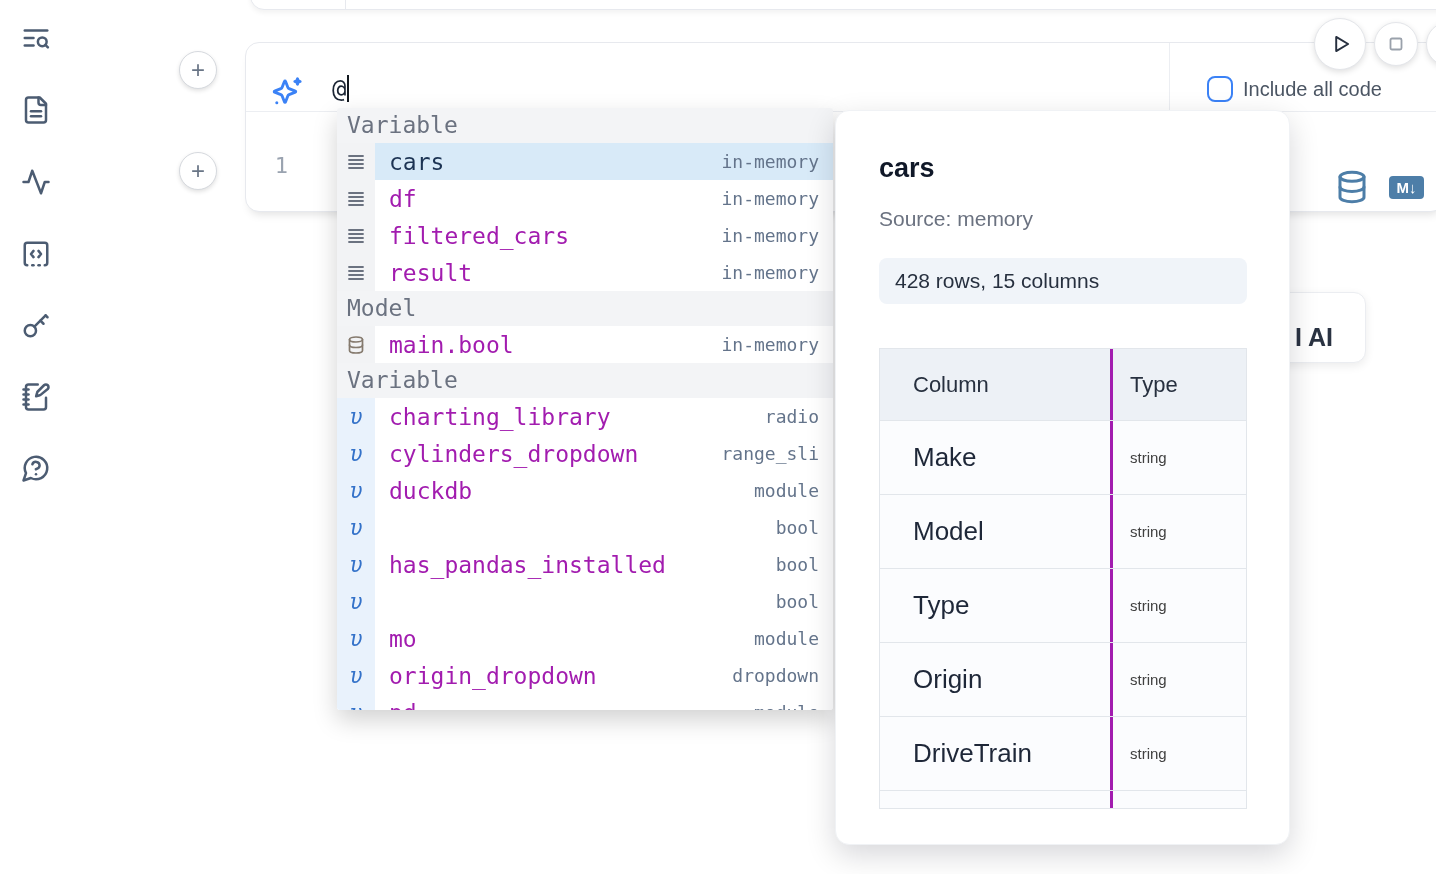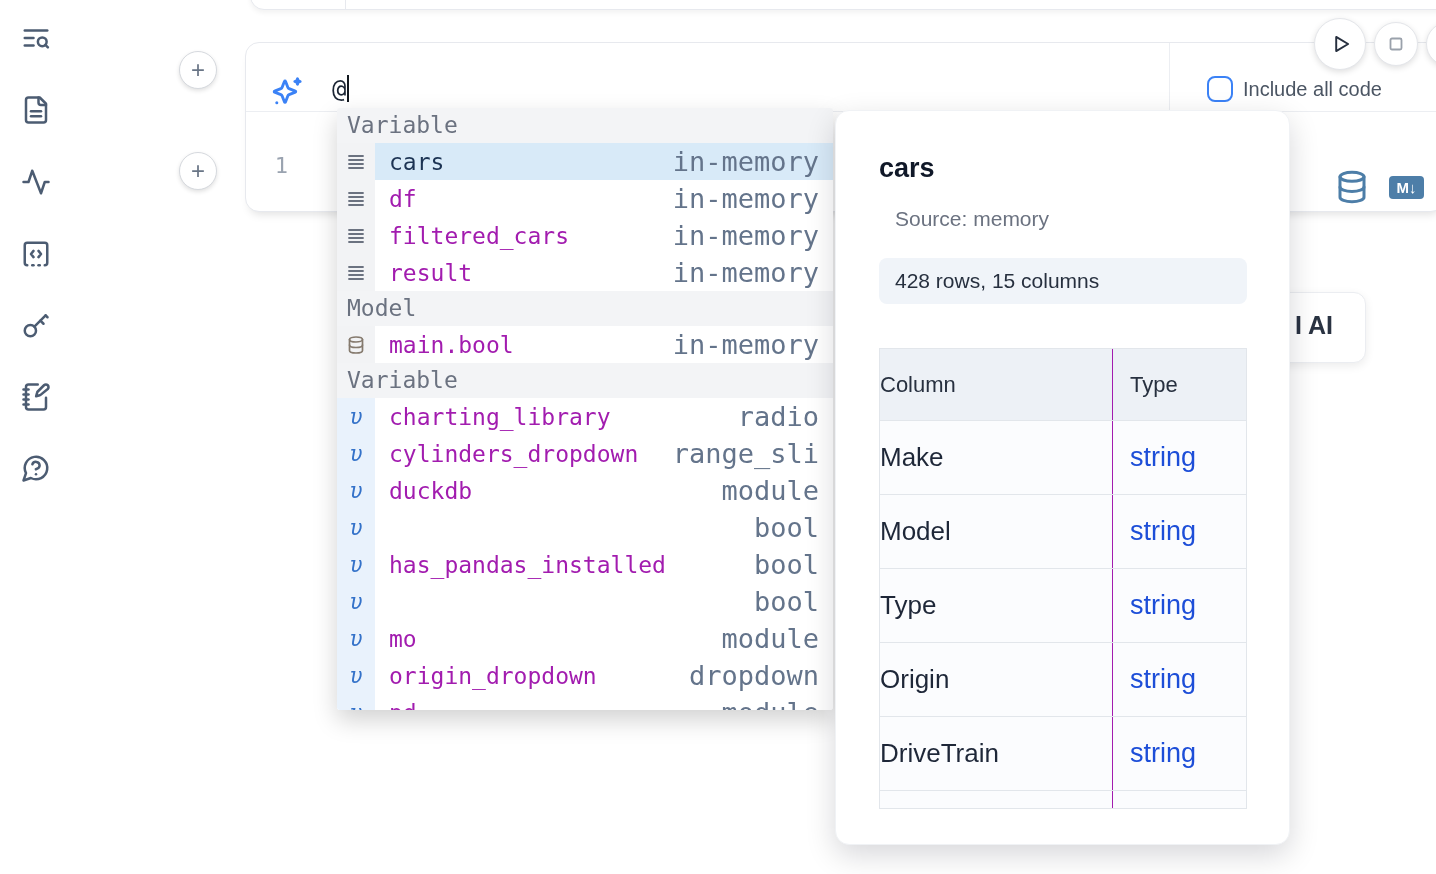--- a/index.html
+++ b/index.html
@@ -45,56 +45,56 @@
   .circ-btn { border-radius:50%; background:#fff; border:1px solid #e4e6ea;
               box-shadow:0 2px 6px rgba(0,0,0,.13); display:flex; align-items:center; justify-content:center;
               cursor:pointer; z-index:6; }
   .play { left:1314px; top:18px; width:52px; height:52px; }
   .stop { left:1374px; top:22px; width:44px; height:44px; }
   .clipped { left:1426px; top:22px; width:44px; height:44px; }
 
   
   .ai-btn { left:1236px; top:292px; width:130px; height:71px; background:#fff; border:1px solid #ebedf1;
             border-radius:12px; box-shadow:0 3px 10px rgba(0,0,0,.08); z-index:5; cursor:pointer; }
-  .ai-btn span { position:absolute; left:58px; top:18px; font-size:25px; font-weight:bold; color:#2a3342; }
+  .ai-btn span { position:absolute; left:58px; top:30px; font-size:25px; font-weight:bold; color:#2a3342; }
 
   
   .dropdown { left:337px; top:108px; width:496px; height:602px; background:#fff; z-index:20;
               border-radius:3px; box-shadow:0 10px 25px rgba(0,0,0,.18); overflow:hidden;
               font-family:"DejaVu Sans Mono","Liberation Mono",monospace; }
   .ac-header { height:35px; background:#f3f4f6; color:#6b7280; font-size:23px; line-height:35px;
                padding-left:10px; }
   .ac-item { height:37px; display:flex; align-items:stretch; background:#fff; cursor:pointer; }
   .ac-item.sel .ac-main { background:#d8eaf8; }
   .ac-gutter { width:38px; flex:0 0 38px; background:#f2f3f5; display:flex; align-items:center; justify-content:center; }
   .ac-gutter.var { background:#e9f2fc; }
   .ac-main { flex:1; display:flex; align-items:center; padding:0 14px; }
   .ac-name { font-size:23px; color:#a21caf; }
   .ac-item.sel .ac-name { color:#1c3353; }
-  .ac-meta { margin-left:auto; font-size:27px; color:#64748b; white-space:nowrap; }
+  .ac-meta { margin-left:auto; font-size:18px; color:#64748b; white-space:nowrap; }
   .df-icon svg { width:20px; height:20px; stroke:#6b7280; stroke-width:1.8; stroke-linecap:round; }
   .tbl-icon svg { width:20px; height:20px; stroke:#857a6e; fill:none; stroke-width:1.7; stroke-linecap:round; }
   .var-glyph { color:#3472c9; font-style:italic; font-size:21px; }
 
   
   .panel { left:835px; top:110px; width:455px; height:735px; background:#fff; border:1px solid #f0f2f5;
            border-radius:14px; box-shadow:0 10px 30px rgba(2,6,23,.16); z-index:30; }
   .p-title { position:absolute; left:43px; top:42px; font-size:27px; font-weight:bold; color:#101828; }
-  .p-source { position:absolute; left:43px; top:96px; font-size:21px; color:#6b7280;margin-left:16px; }
+  .p-source { position:absolute; left:43px; top:96px; font-size:21px; color:#6b7280; }
   .p-chip { position:absolute; left:43px; top:147px; width:368px; height:46px; background:#f0f4f9;
             border-radius:8px; font-size:21px; color:#27303f; line-height:46px; padding-left:16px; }
   .p-table { position:absolute; left:43px; top:237px; width:368px; height:461px;
              border:1px solid #e2e6eb; overflow:hidden; background:#fbfcfe; }
   .pt-row { display:flex; height:74px; border-top:1px solid #e2e6eb; background:#fbfcfe; }
   .pt-head { display:flex; height:71px; background:#edf1f6; border-top:none; }
-  .pt-c1 { flex:0 0 233px; border-right:1px solid #a21caf; display:flex; align-items:center; padding-left:0; }
+  .pt-c1 { flex:0 0 233px; border-right:3px solid #a21caf; display:flex; align-items:center; padding-left:33px; }
   .pt-c2 { flex:1; display:flex; align-items:center; padding-left:17px; }
   .pt-head .pt-c1, .pt-head .pt-c2 { font-size:22px; color:#27303f; }
   .pt-name { font-family:Liberation Sans, sans-serif; font-size:26px; color:#1e2738; }
-  .pt-type { font-size:27px; color:#1d4ed8; }
+  .pt-type { font-size:15px; color:#404040; }
   .pt-partial { height:40px; }
 
   
   .plus-btn { width:38px; height:38px; border-radius:50%; background:#fff; border:1px solid #d6d9de;
               box-shadow:0 2px 4px rgba(0,0,0,.12); display:flex; align-items:center; justify-content:center;
               color:#697586; font-size:24px; font-weight:300; cursor:pointer; line-height:1; }
   .plus1 { left:179px; top:51px; } .plus2 { left:179px; top:152px; }
 </style>
 </head>
 <body>

